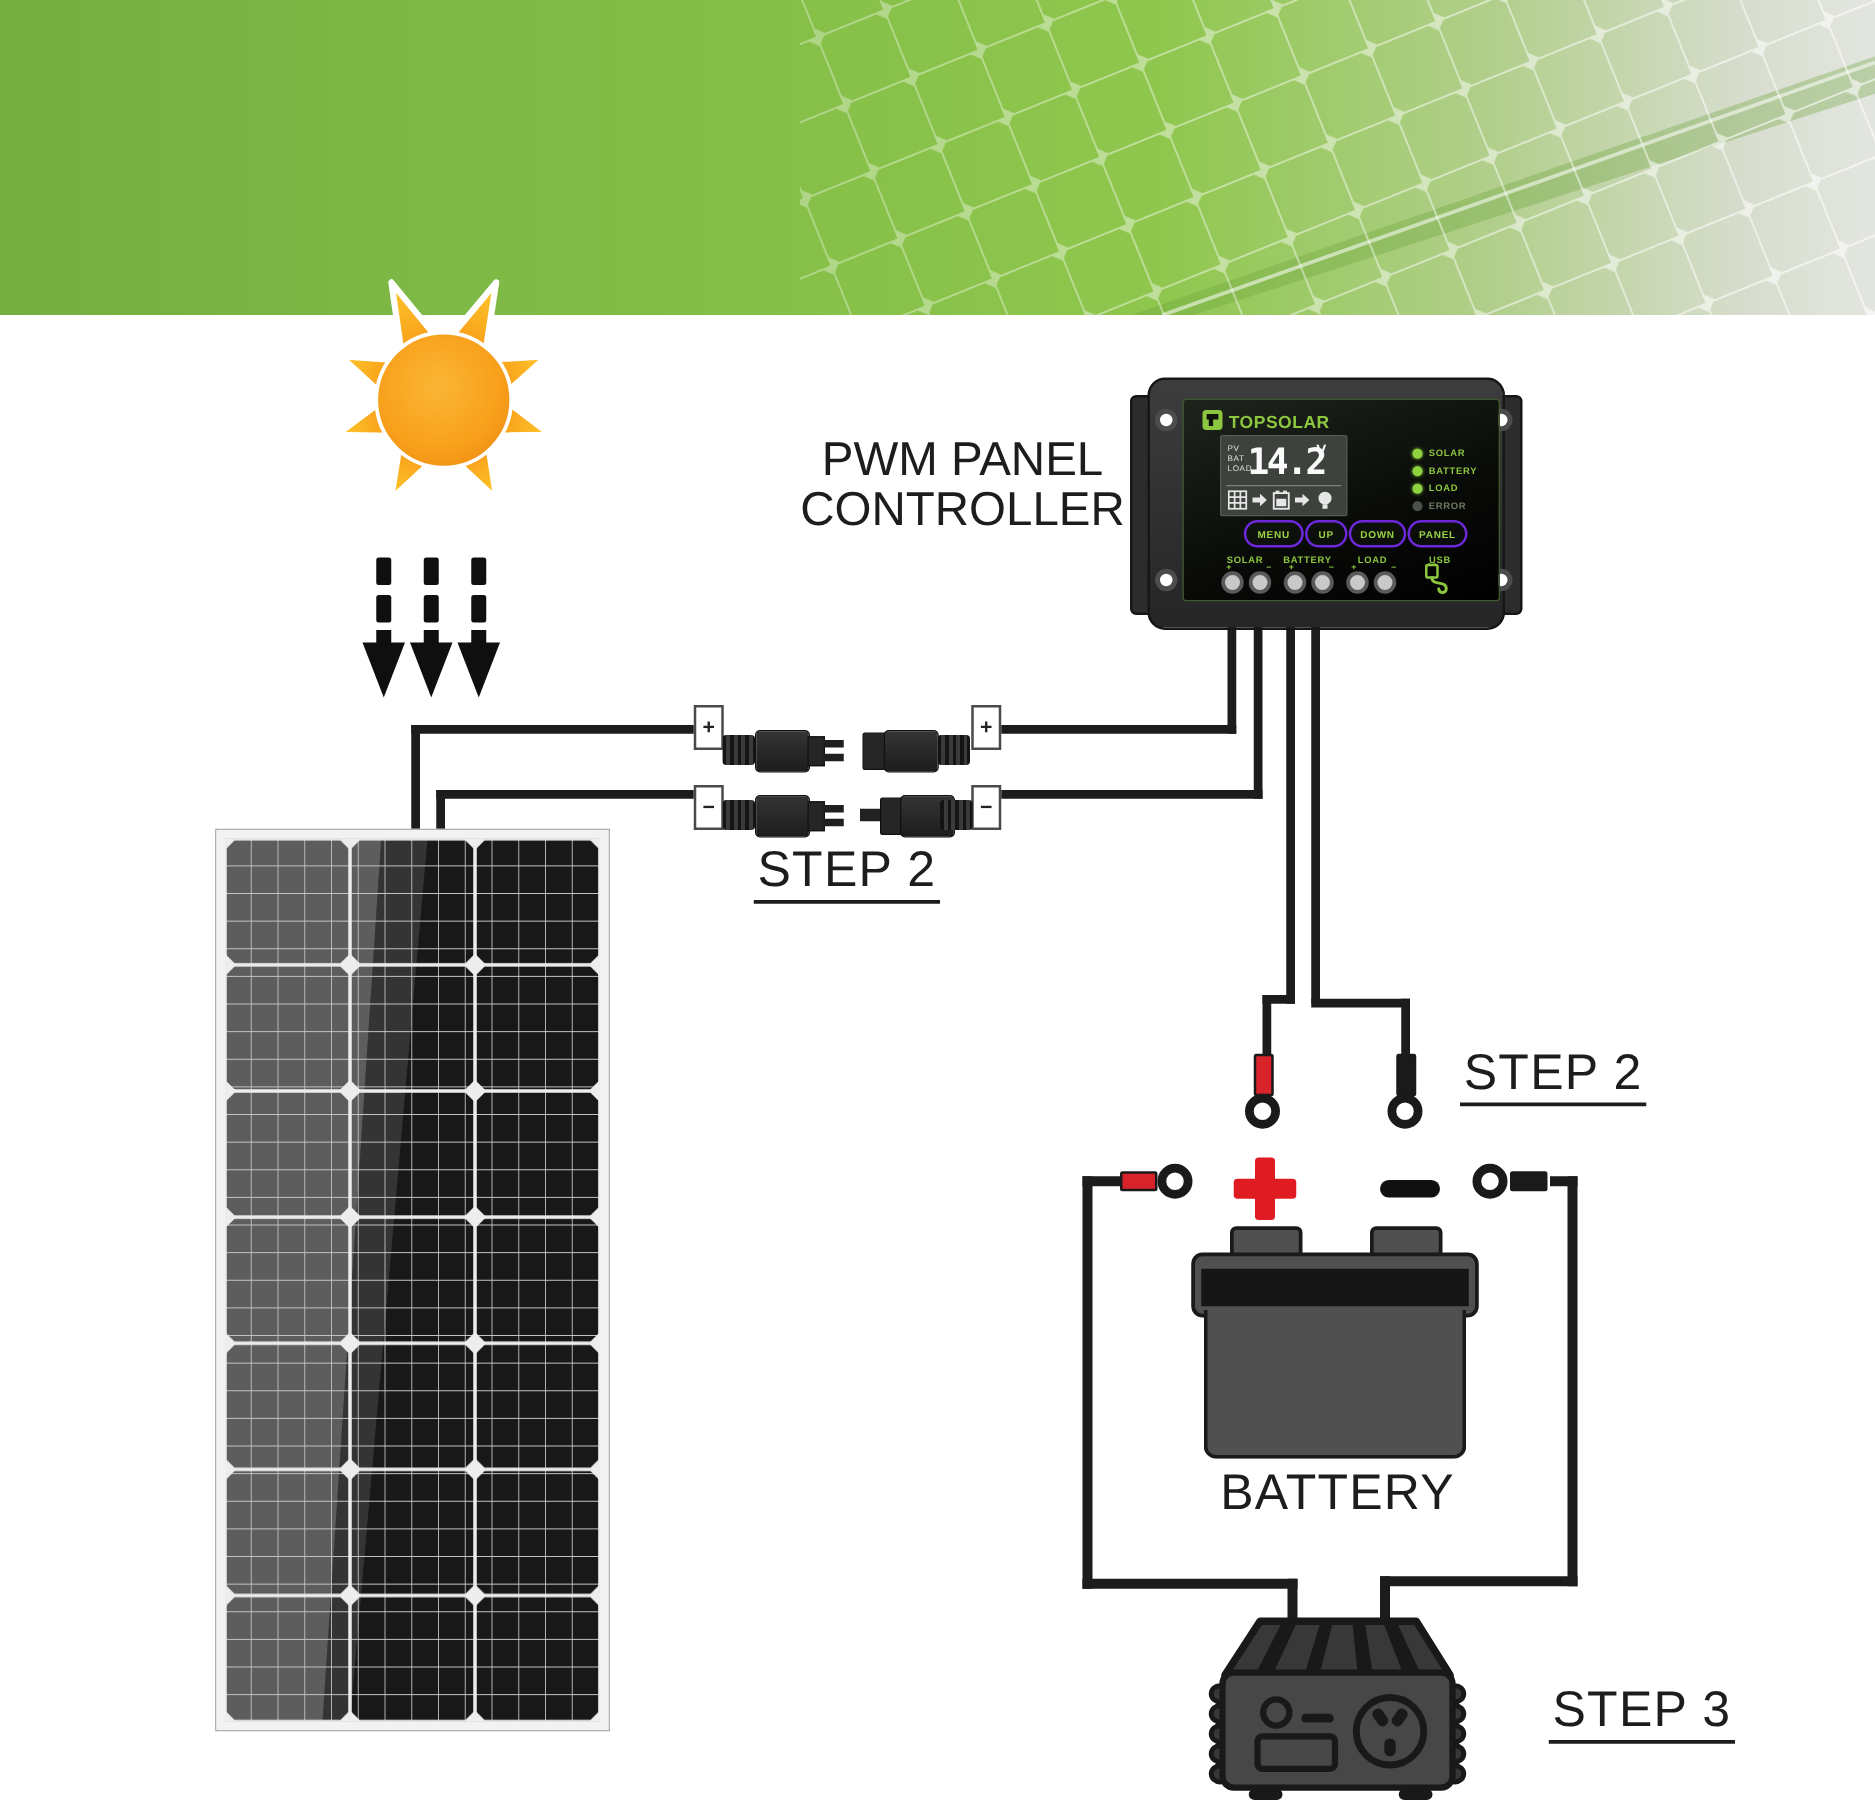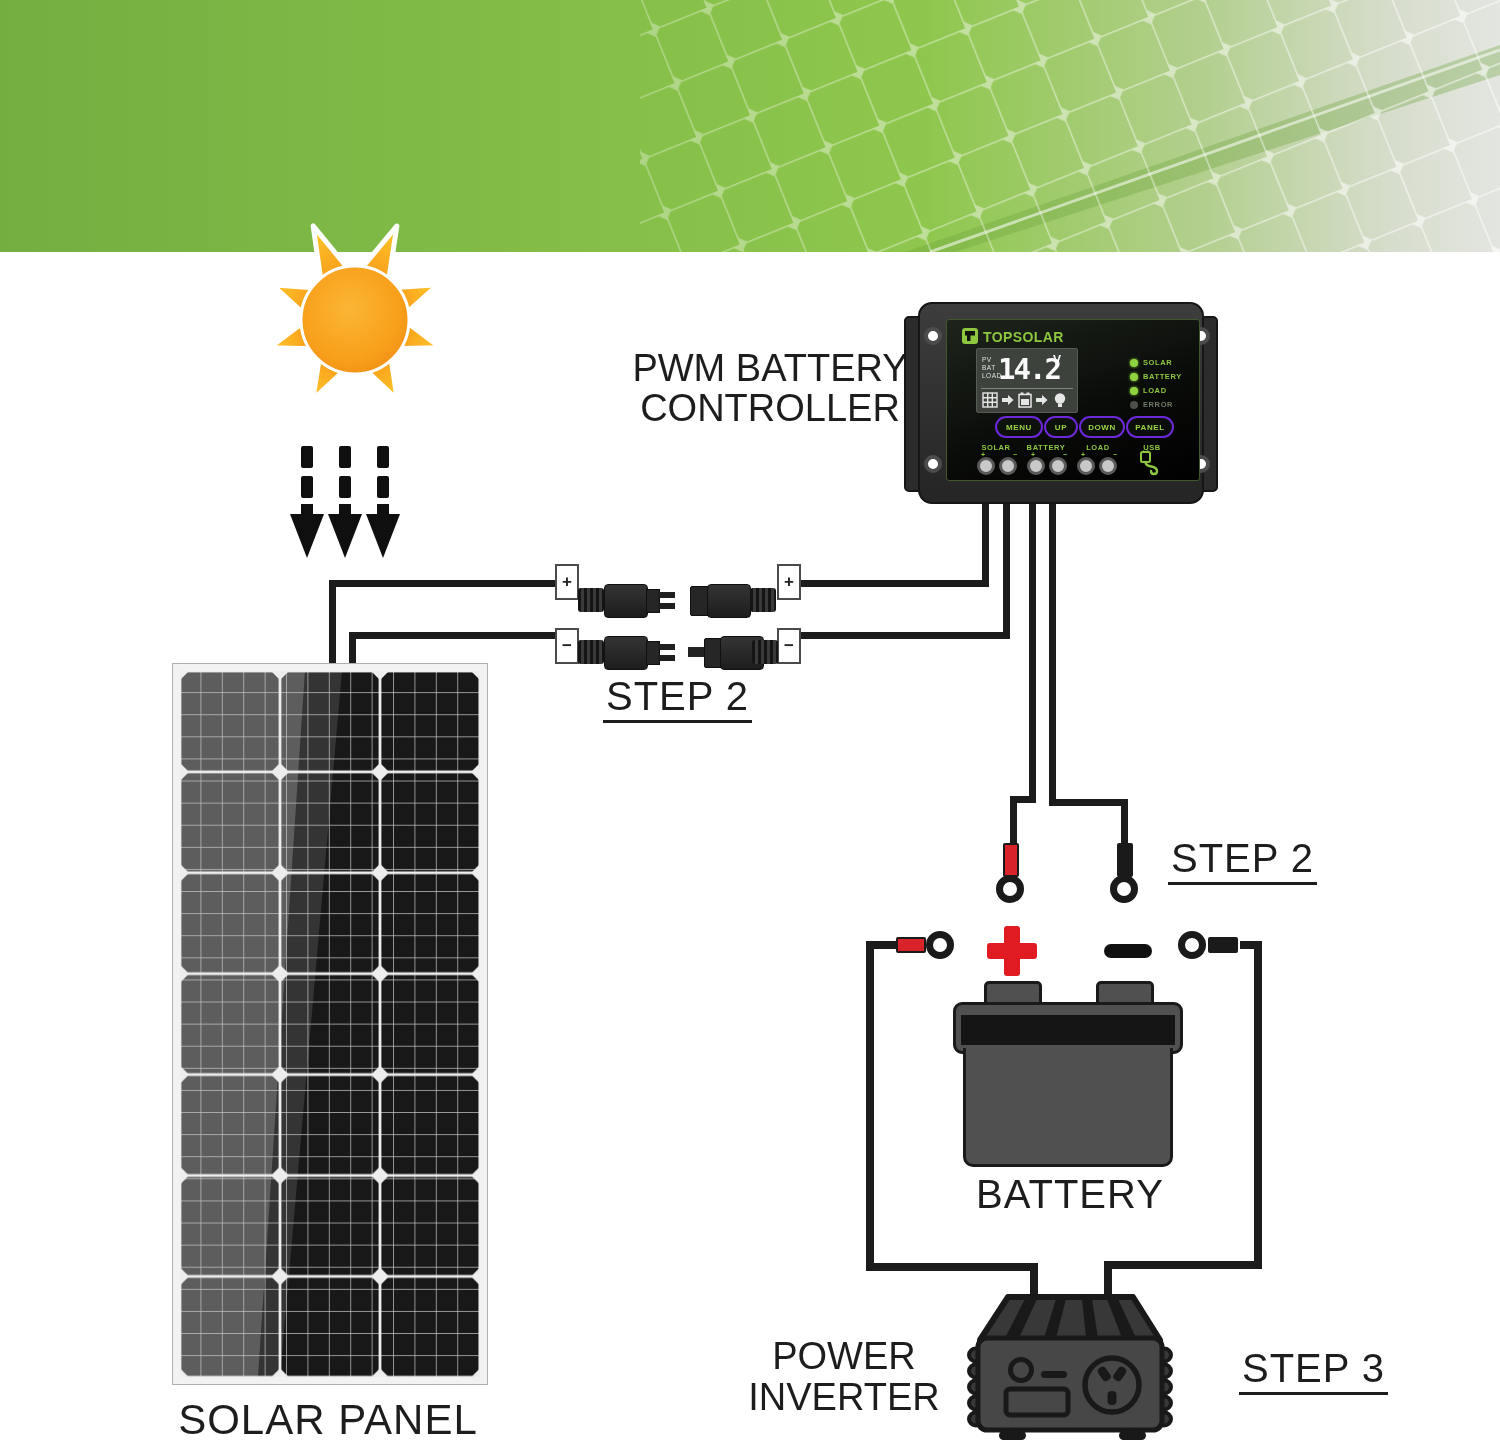--- a/index.html
+++ b/index.html
@@ -192,21 +192,20 @@
           <path d="M0 -9 L9 0 L0 9 L-9 0 Z M100 -9 L109 0 L100 9 L91 0 Z M0 91.9 L9 100.9 L0 109.9 L-9 100.9 Z M100 91.9 L109 100.9 L100 109.9 L91 100.9 Z" fill="#ededed"></path>
         </pattern>
       </defs>
       <rect x="0" y="0" width="300" height="706" fill="#181818"></rect>
       <polygon points="0,0 125,0 78,706 0,706" fill="#ffffff" opacity="0.30"></polygon>
       <polygon points="125,0 162,0 100,706 78,706" fill="#ffffff" opacity="0.12"></polygon>
       <rect x="0" y="0" width="300" height="706" fill="url(#cellsm)"></rect>
       <rect x="0" y="0" width="300" height="706" fill="url(#cellbg)"></rect>
     </svg>
   </div>
-  <div class="label big" style="left:150px;top:1396px;width:356px;font-size:42px">SOLAR PANEL</div>
 
   <div class="polbox" style="left:555px;top:564px">+</div>
   <div class="polbox" style="left:777px;top:564px">+</div>
   <div class="polbox" style="left:555px;top:628px">−</div>
   <div class="polbox" style="left:777px;top:628px">−</div>
 
   <div class="mc4" style="left:578px;top:582px;width:98px">
     <div class="gland" style="left:0"></div>
       <div class="body" style="left:26px"></div>
     <div class="collar" style="left:68px"></div>
@@ -226,21 +225,21 @@
       <div class="prong" style="left:80px;top:21px"></div>
   </div>
   <div class="mc4" style="left:688px;top:634px;width:90px">
     <div class="pin" style="left:0"></div>
       <div class="snout" style="left:16px"></div>
     <div class="body" style="left:32px"></div>
       <div class="gland" style="left:64px"></div>
   </div>
   <div class="label step" style="left:603px;top:674px">STEP 2</div>
 
-  <div class="label" style="left:625px;top:348px;width:290px;font-size:38px;line-height:40px;white-space:normal">PWM BATTERY CONTROLLER</div>
+  <div class="label" style="left:625px;top:348px;width:290px;font-size:38px;line-height:40px;white-space:normal">PWM PANEL CONTROLLER</div>
 
   <div class="ctab" style="left:904px;top:316px"></div>
   <div class="ctab" style="left:1194px;top:316px"></div>
   <div class="cbody"></div>
   <div class="screwhole" style="left:924px;top:327px"></div>
   <div class="screwhole" style="left:924px;top:455px"></div>
   <div class="screwhole" style="left:1192px;top:327px"></div>
   <div class="screwhole" style="left:1192px;top:455px"></div>
   <div class="cpanel"></div>
 
@@ -375,16 +374,15 @@
       <circle cx="157" cy="110" r="27" fill="#474747" stroke-width="5.5"></circle>
       <g fill="#191919" stroke="none">
         <rect x="-4.5" y="-21" width="9" height="15" rx="4" transform="translate(157,110) rotate(-35)"></rect>
         <rect x="-4.5" y="-21" width="9" height="15" rx="4" transform="translate(157,110) rotate(35)"></rect>
         <rect x="152.5" y="116" width="9" height="14" rx="4"></rect>
       </g>
       <rect x="44" y="156" width="27" height="9" rx="4.5" fill="#191919" stroke="none"></rect>
       <rect x="164" y="156" width="27" height="9" rx="4.5" fill="#191919" stroke="none"></rect>
     </g>
   </svg>
-  <div class="label" style="left:728px;top:1336px;width:232px;font-size:38px;line-height:41px;white-space:normal">POWER INVERTER</div>
   <div class="label step" style="left:1239px;top:1346px">STEP 3</div>
 
 </div>
 
 </body></html>

